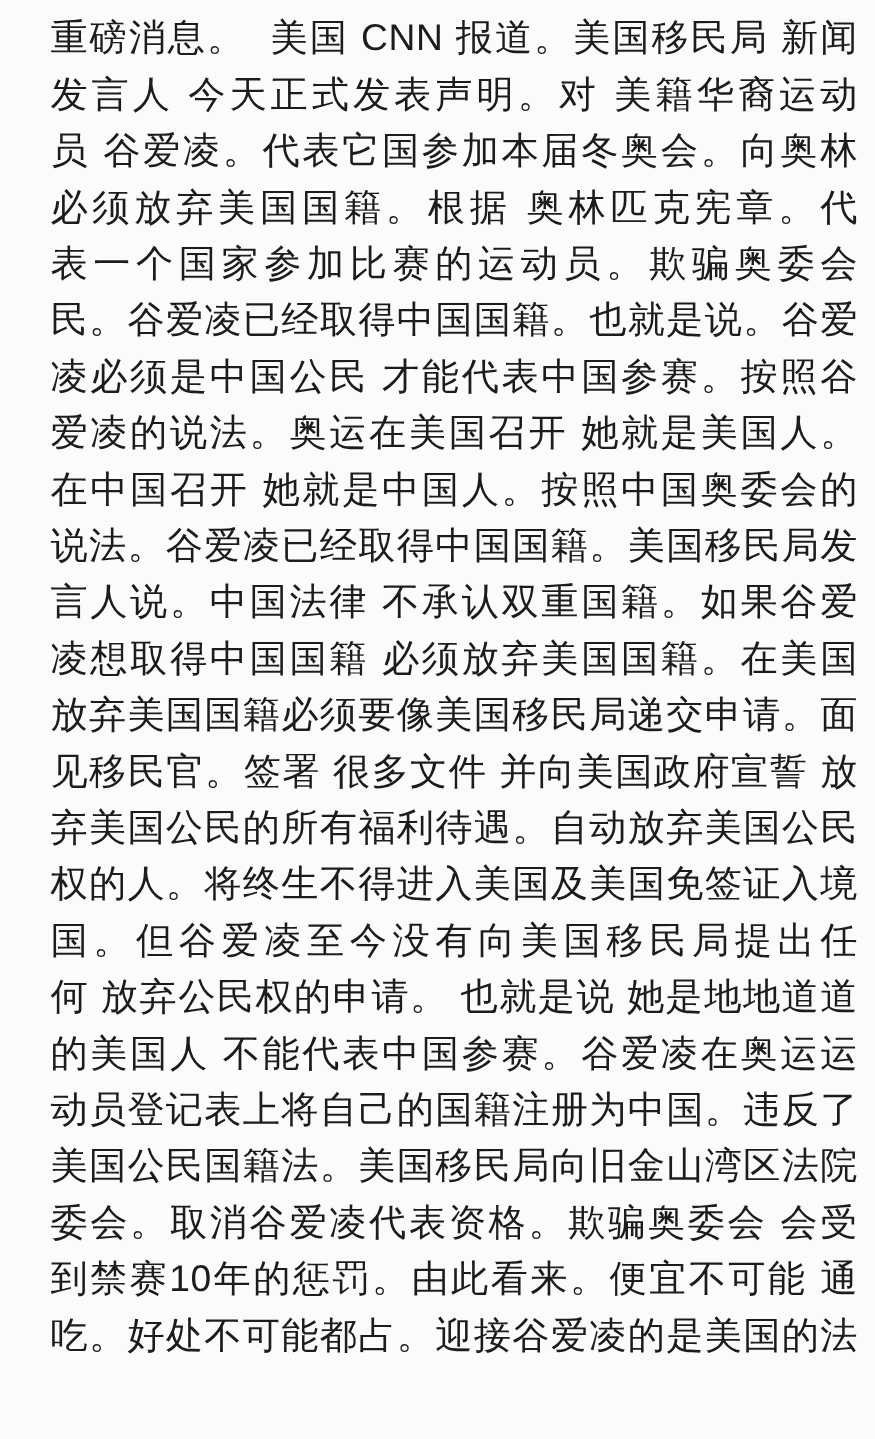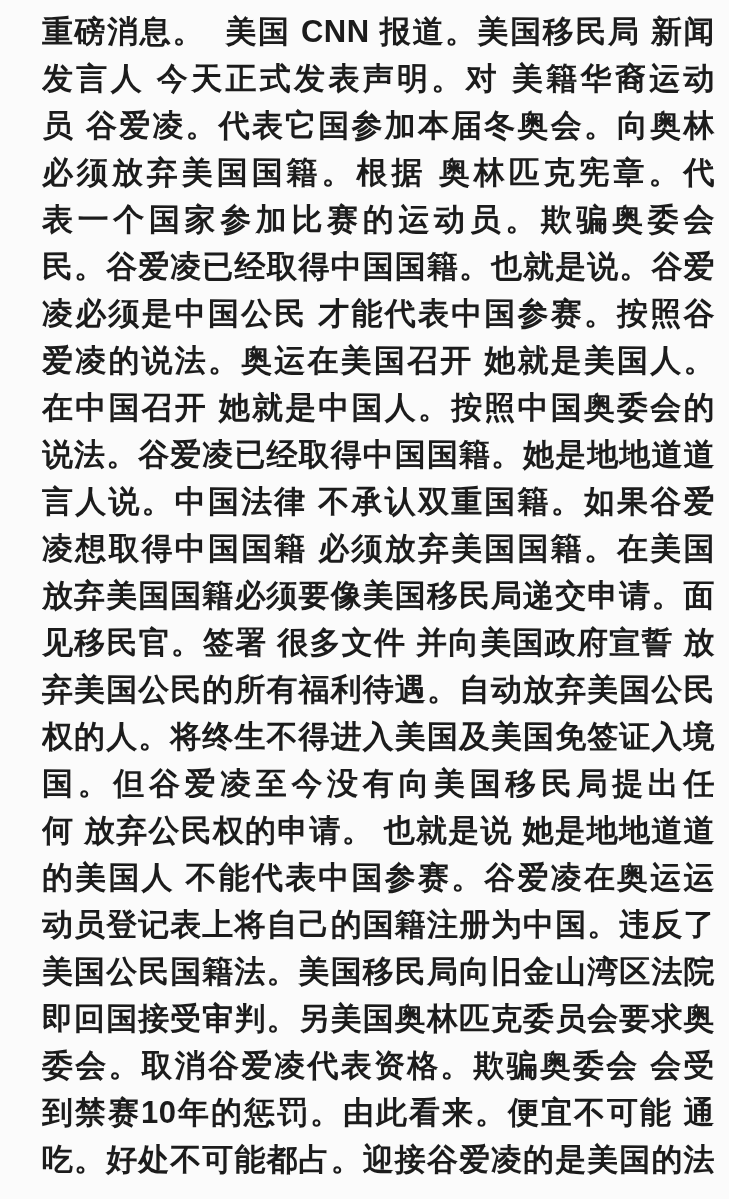--- a/index.html
+++ b/index.html
@@ -14,21 +14,21 @@
   }
   .page {
     box-sizing: border-box;
     width: 729px;
     height: 1199px;
     padding: 8px 14px 0 42px;
     overflow: hidden;
     font-family: "Liberation Sans", "DejaVu Sans", sans-serif;
     font-size: 31px;
     line-height: 47px;
-    font-weight: 700;
+    font-weight: 400;
     color: #1c1c1c;
   }
   .text-line {
     height: 47px;
     white-space: pre-wrap;
     text-align: justify;
     text-align-last: justify;
     letter-spacing: 0.5px;
     overflow: hidden;
   }
@@ -40,30 +40,29 @@
   <div id="text-block">
       <div class="text-line">重磅消息。  美国 CNN 报道。美国移民局 新闻</div>
       <div class="text-line">发言人 今天正式发表声明。对 美籍华裔运动</div>
       <div class="text-line">员 谷爱凌。代表它国参加本届冬奥会。向奥林</div>
       <div class="text-line">必须放弃美国国籍。根据 奥林匹克宪章。代</div>
       <div class="text-line">表一个国家参加比赛的运动员。欺骗奥委会</div>
       <div class="text-line">民。谷爱凌已经取得中国国籍。也就是说。谷爱</div>
       <div class="text-line">凌必须是中国公民 才能代表中国参赛。按照谷</div>
       <div class="text-line">爱凌的说法。奥运在美国召开 她就是美国人。</div>
       <div class="text-line">在中国召开 她就是中国人。按照中国奥委会的</div>
-      <div class="text-line">说法。谷爱凌已经取得中国国籍。她是地地道道</div>
+      <div class="text-line">说法。谷爱凌已经取得中国国籍。美国移民局发</div>
       <div class="text-line">言人说。中国法律 不承认双重国籍。如果谷爱</div>
       <div class="text-line">凌想取得中国国籍 必须放弃美国国籍。在美国</div>
       <div class="text-line">放弃美国国籍必须要像美国移民局递交申请。面</div>
       <div class="text-line">见移民官。签署 很多文件 并向美国政府宣誓 放</div>
       <div class="text-line">弃美国公民的所有福利待遇。自动放弃美国公民</div>
       <div class="text-line">权的人。将终生不得进入美国及美国免签证入境</div>
       <div class="text-line">国。但谷爱凌至今没有向美国移民局提出任</div>
       <div class="text-line">何 放弃公民权的申请。 也就是说 她是地地道道</div>
       <div class="text-line">的美国人 不能代表中国参赛。谷爱凌在奥运运</div>
       <div class="text-line">动员登记表上将自己的国籍注册为中国。违反了</div>
       <div class="text-line">美国公民国籍法。美国移民局向旧金山湾区法院</div>
-      <div class="text-line">即回国接受审判。另美国奥林匹克委员会要求奥</div>
       <div class="text-line">委会。取消谷爱凌代表资格。欺骗奥委会 会受</div>
       <div class="text-line">到禁赛10年的惩罚。由此看来。便宜不可能 通</div>
       <div class="text-line">吃。好处不可能都占。迎接谷爱凌的是美国的法</div>
     </div>
 </div>
 
 </body></html>

